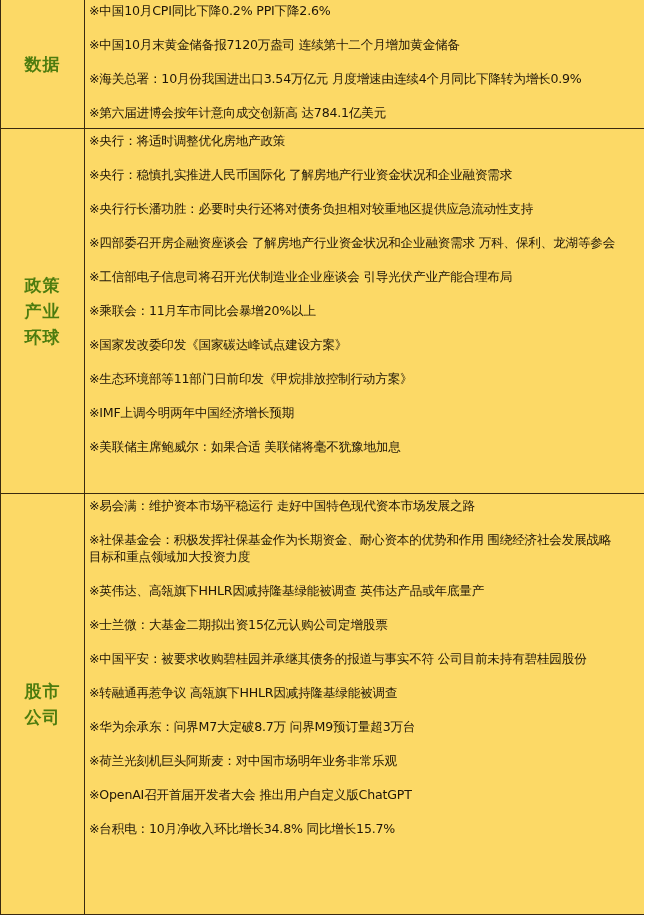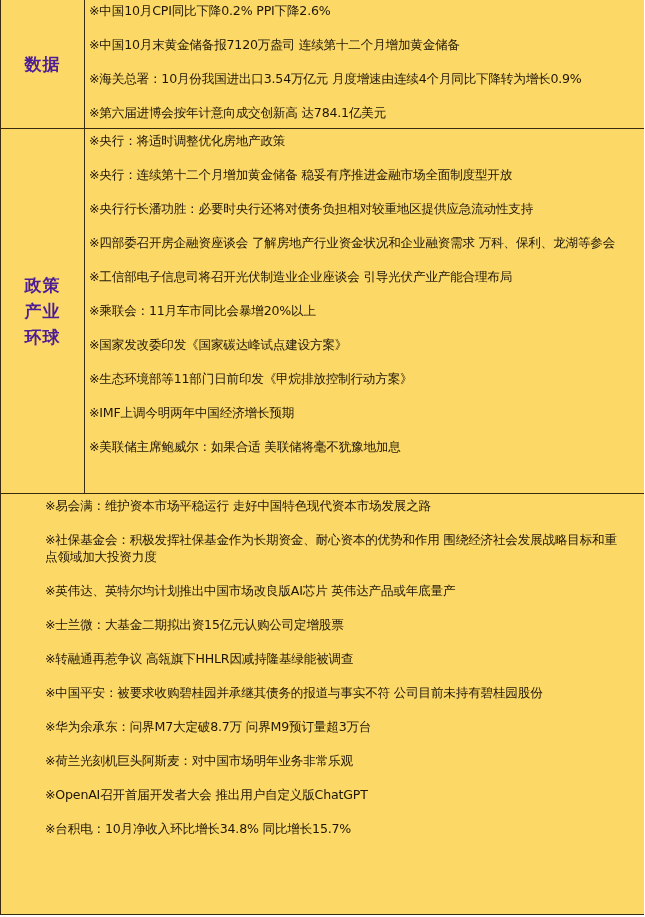--- a/index.html
+++ b/index.html
@@ -40,21 +40,21 @@
       border-right: 1px solid #3a2a10;
       display: flex;
       align-items: center;
       justify-content: center;
       box-sizing: border-box;
     }
     .label-text {
       font-weight: bold;
       font-size: 17px;
       line-height: 26px;
-      color: #4c1d95;
+      color: #4d7c0f;
       text-align: center;
       width: 40px;
       word-break: break-all;
       letter-spacing: 1px;
     }
     .content-cell {
       flex: 1;
       padding: 2px 19px 0 4px;
       box-sizing: border-box;
     }
@@ -70,21 +70,21 @@
     }
     .sec-data { top: 0; height: 128px; }
     .sec-data .content-cell { padding-top: 2px; }
     .sec-data .item { margin-bottom: 17px; }
 
     .sec-policy { top: 128px; height: 365px; }
     .sec-policy .content-cell { padding-top: 3px; }
     .sec-policy .item { margin-bottom: 17px; }
 
     .sec-stock { top: 493px; height: 421px; }
-    .sec-stock .content-cell { padding-top: 3px; margin-left: 40px; }
+    .sec-stock .content-cell { padding-top: 3px; }
     .sec-stock .item { margin-bottom: 17px; }
     .sec-stock .item.wrap { padding-right: 2px; }
   </style>
 </head>
 <body>
 
 <div class="table">
 
   <div class="section sec-data">
     <div class="label-cell">
@@ -97,40 +97,43 @@
       <div class="item">第六届进博会按年计意向成交创新高 达784.1亿美元</div>
     </div>
   </div>
 
   <div class="section sec-policy">
     <div class="label-cell">
       <div class="label-text">政策产业环球</div>
     </div>
     <div class="content-cell">
       <div class="item">央行：将适时调整优化房地产政策</div>
-      <div class="item">央行：连续第十二个月增加黄金储备 稳妥有序推进金融市场全面制度型开放</div>
+      <div class="item">央行：稳慎扎实推进人民币国际化 了解房地产行业资金状况和企业融资需求</div>
       <div class="item">央行行长潘功胜：必要时央行还将对债务负担相对较重地区提供应急流动性支持</div>
       <div class="item">四部委召开房企融资座谈会 了解房地产行业资金状况和企业融资需求 万科、保利、龙湖等参会</div>
       <div class="item">工信部电子信息司将召开光伏制造业企业座谈会 引导光伏产业产能合理布局</div>
       <div class="item">乘联会：11月车市同比会暴增20%以上</div>
       <div class="item">国家发改委印发《国家碳达峰试点建设方案》</div>
       <div class="item">生态环境部等11部门日前印发《甲烷排放控制行动方案》</div>
       <div class="item">IMF上调今明两年中国经济增长预期</div>
       <div class="item">美联储主席鲍威尔：如果合适 美联储将毫不犹豫地加息</div>
     </div>
   </div>
 
   <div class="section sec-stock">
+    <div class="label-cell">
+      <div class="label-text">股市公司</div>
+    </div>
     <div class="content-cell">
       <div class="item">易会满：维护资本市场平稳运行 走好中国特色现代资本市场发展之路</div>
       <div class="item wrap">社保基金会：积极发挥社保基金作为长期资金、耐心资本的优势和作用 围绕经济社会发展战略目标和重点领域加大投资力度</div>
-      <div class="item">英伟达、英特尔均计划推出中国市场改良版AI芯片 英伟达产品或年底量产</div>
+      <div class="item">英伟达、高瓴旗下HHLR因减持隆基绿能被调查 英伟达产品或年底量产</div>
       <div class="item">士兰微：大基金二期拟出资15亿元认购公司定增股票</div>
+      <div class="item">中国平安：被要求收购碧桂园并承继其债务的报道与事实不符 公司目前未持有碧桂园股份</div>
       <div class="item">转融通再惹争议 高瓴旗下HHLR因减持隆基绿能被调查</div>
-      <div class="item">中国平安：被要求收购碧桂园并承继其债务的报道与事实不符 公司目前未持有碧桂园股份</div>
       <div class="item">华为余承东：问界M7大定破8.7万 问界M9预订量超3万台</div>
       <div class="item">荷兰光刻机巨头阿斯麦：对中国市场明年业务非常乐观</div>
       <div class="item">OpenAI召开首届开发者大会 推出用户自定义版ChatGPT</div>
       <div class="item">台积电：10月净收入环比增长34.8% 同比增长15.7%</div>
     </div>
   </div>
 
 </div>
 
 </body></html>

